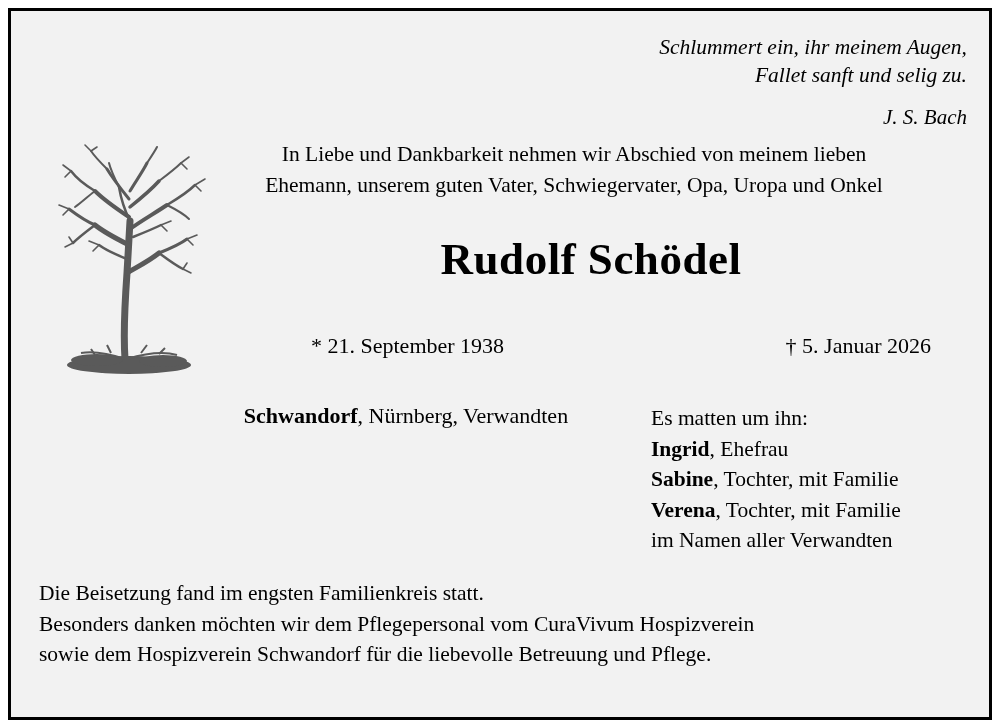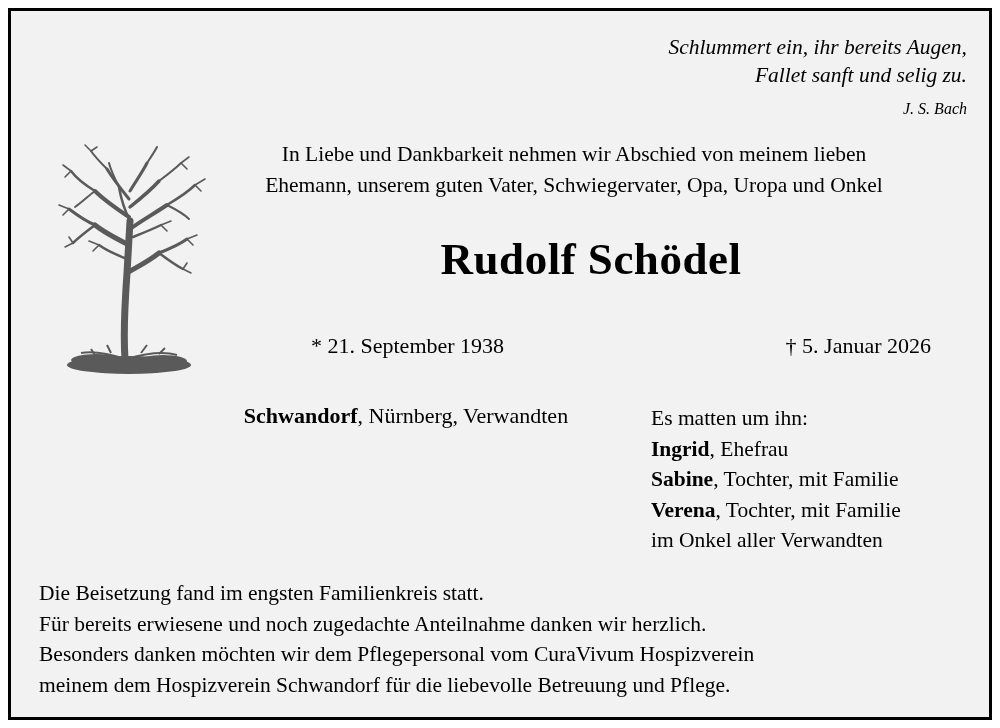--- a/index.html
+++ b/index.html
@@ -36,22 +36,22 @@
     position: absolute;
     right: 22px;
     top: 22px;
     text-align: right;
     font-style: italic;
     font-size: 21.5px;
     line-height: 1.32;
   }
   .quote-line { white-space: nowrap; }
   .quote-author {
-    font-size: 16px;
-    margin-top: 8px;
+    font-size: 21px;
+    margin-top: 14px;
   }
 
   
   .tree {
     position: absolute;
     left: 26px;
     top: 130px;
     width: 190px;
     height: 240px;
   }
@@ -123,21 +123,21 @@
   }
   .footer div { white-space: nowrap; }
 </style>
 </head>
 <body>
 
 <div class="notice">
   <div class="inner">
 
     <div class="quote">
-      <div class="quote-line">Schlummert ein, ihr bereits Augen,</div>
+      <div class="quote-line">Schlummert ein, ihr meinem Augen,</div>
       <div class="quote-line">Fallet sanft und selig zu.</div>
       <div class="quote-author">J. S. Bach</div>
     </div>
 
     <div class="tree">
       <svg viewBox="0 0 190 240" width="190" height="240" xmlns="http://www.w3.org/2000/svg">
         <g fill="none" stroke="#5a5a5a" stroke-linecap="round">
 
           <path d="M88 218 C86 190 88 160 90 132 C91 112 92 96 93 80" stroke-width="7"></path>
           <path d="M90 132 C100 126 112 120 122 112" stroke-width="5"></path>
@@ -209,24 +209,23 @@
       <div>Es matten um ihn:</div>
       <div>
         <b>Ingrid</b><span>, Ehefrau</span>
       </div>
       <div>
         <b>Sabine</b><span>, Tochter, mit Familie</span>
       </div>
       <div>
         <b>Verena</b><span>, Tochter, mit Familie</span>
       </div>
-      <div>im Onkel aller Verwandten</div>
+      <div>im Namen aller Verwandten</div>
     </div>
 
     <div class="footer">
       <div>Die Beisetzung fand im engsten Familienkreis statt.</div>
-      <div>Für bereits erwiesene und noch zugedachte Anteilnahme danken wir herzlich.</div>
       <div>Besonders danken möchten wir dem Pflegepersonal vom CuraVivum Hospizverein</div>
-      <div>meinem dem Hospizverein Schwandorf für die liebevolle Betreuung und Pflege.</div>
+      <div>sowie dem Hospizverein Schwandorf für die liebevolle Betreuung und Pflege.</div>
     </div>
 
   </div>
 </div>
 
 </body></html>

